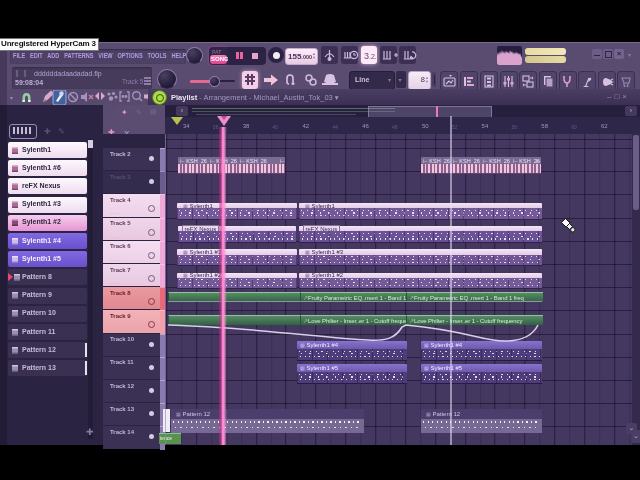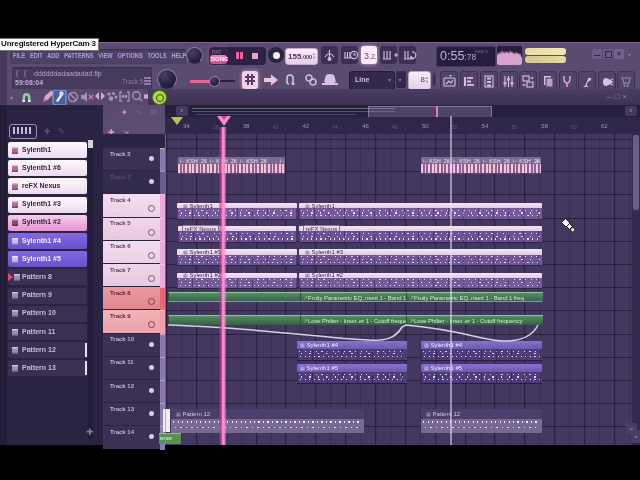--- a/index.html
+++ b/index.html
@@ -68,24 +68,20 @@
     <g stroke="#cdb9d8" fill="none" stroke-width="1.2">
       <path d="M63 5 L63 13 M66 5 L66 13 M69 5 L69 13 M61.8 13 L70 13 M73 9 L77 9 M75 7 L75 11"></path>
     </g>
     <g stroke="#cdb9d8" fill="none" stroke-width="1.2">
       <path d="M84 5 L84 13 M87 5 L87 13 M82.8 13 L88 13"></path>
       <path d="M91 6 A3.4 3.4 0 1 1 89.5 12.2"></path>
       <path d="M89 12.8 L91.8 12.2 L90 10.5 Z" fill="#cdb9d8"></path>
     </g>
   </svg>
 
-  <div class="ab" style="left:436px;top:3px;width:58px;height:19px;background:#251e3e;border-radius:2px;border:1px solid #443860;">
-    <div class="ab" style="left:3px;top:2px;font-size:12.5px;color:#cbadd8;font-family:'Liberation Sans';">0:55<span style="font-size:8.5px;color:#bb9cca;">:78</span></div>
-    <div class="ab" style="left:38px;top:2px;font-size:4px;color:#7a6694;">BEATS</div>
-  </div>
 
   <div class="ab" style="left:497px;top:3px;width:25px;height:19px;background:#251e3e;border-radius:2px;overflow:hidden;">
     <svg width="25" height="19">
         <path d="M0 19 L0 10 L1 6 L2 9 L3 5 L4 8 L5 4 L6 7.5 L7 5 L8 8 L9 4.5 L10 7 L11 5.5 L12 8 L13 4 L14 7 L15 5 L16 8 L17 6 L18 8.5 L19 5.5 L20 8 L21 6.5 L22 9 L23 7 L24 10 L25 12 L25 19 Z" fill="#d9a3cd"></path>
       </svg>
   </div>
 
   <div class="ab" style="left:525px;top:5px;width:41px;height:7px;border-radius:3px;background:linear-gradient(90deg,#e8dca2,#f0e8b8);"></div>
   <div class="ab" style="left:525px;top:12.5px;width:41px;height:7px;border-radius:3px;background:linear-gradient(90deg,#d5c78e,#e5daa2);"></div>
 
@@ -251,20 +247,21 @@
       </g>
     <g transform="translate(123,1)" fill="#d8a8cc">
         <path d="M0 3.5 L3 3.5 L6.5 0.5 L6.5 10.5 L3 7.5 L0 7.5 Z"></path>
       </g>
   </svg>
 
   <div class="ab" style="left:148px;top:46px;width:492px;height:16px;background:linear-gradient(#4a3e62,#3c3154);"></div>
   <div class="ab" style="left:152px;top:47px;width:13px;height:13px;border-radius:50%;background:#aadc46;border:1px solid #5a7020;">
       <div class="ab" style="left:3px;top:3px;width:6px;height:6px;border-radius:50%;border:1.6px solid #3a5010;"></div>
     </div>
+  <div class="ab" style="left:171px;top:50px;font-size:7.5px;color:#ece4f4;font-weight:bold;">Playlist <span style="color:#a796c4;font-weight:normal;">- Arrangement - Michael_Austin_Tok_03 ▾</span></div>
   <div class="ab" style="left:607px;top:49px;font-size:8px;color:#9a88b8;letter-spacing:3px;">–□×</div>
 
   <div class="ab" style="left:148px;top:62px;width:492px;height:12px;background:#261f3e;"></div>
   <div class="ab" style="left:176px;top:63px;width:12px;height:10px;background:#453a5e;border-radius:2px;color:#c0b0d4;font-size:7px;text-align:center;line-height:10px;">‹</div>
   <div class="ab" style="left:192px;top:64.5px;width:203px;height:1.2px;background:rgba(150,180,150,.5);"></div>
   <div class="ab" style="left:192px;top:67.5px;width:203px;height:1.2px;background:rgba(130,165,135,.4);"></div>
   <div class="ab" style="left:196px;top:70.5px;width:160px;height:1.2px;background:rgba(120,140,160,.4);"></div>
   <div class="ab" style="left:368px;top:63px;width:122px;height:10px;background:rgba(170,155,200,.3);border:1px solid rgba(170,155,205,.55);"></div>
   <div class="ab" style="left:436px;top:62.5px;width:2px;height:11px;background:#e87ab8;"></div>
   <div class="ab" style="left:625px;top:63px;width:12px;height:10px;background:#453a5e;border-radius:2px;color:#c0b0d4;font-size:7px;text-align:center;line-height:10px;">›</div>

